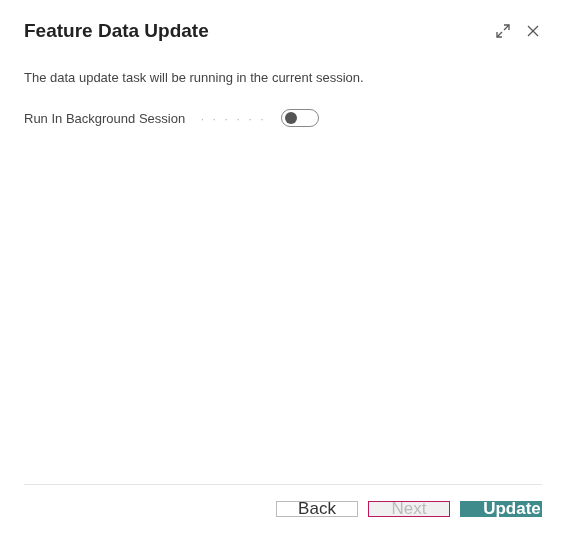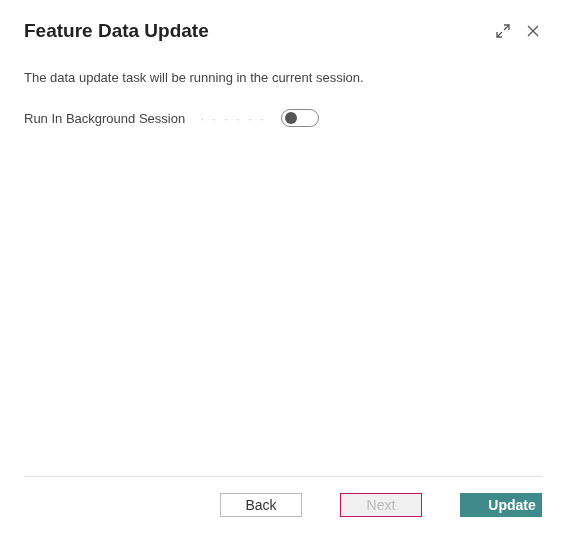--- a/index.html
+++ b/index.html
@@ -88,30 +88,29 @@
       border-top: 1px solid #e3e3e3;
       margin-bottom: 16px;
     }
     .footer {
       display: flex;
       justify-content: flex-end;
       gap: 10px;
     }
     .btn {
       min-width: 82px;
-      height: 24px;
-      font-size: 14px;
+      height: 16px;
+      font-size: 17px;
       border: 1px solid #bbb;
       background: #fff;
       cursor: pointer;
       display: flex;
       align-items: center;
       justify-content: center;
       color: #333;
-      margin-left: 28px;
     }
     .btn-next {
       background: #f0f0f0;
       color: #bbb;
       border: 1px solid #be185d;
       cursor: default;
     }
     .btn-primary {
       background: #3f8b8b;
       color: #fff;

